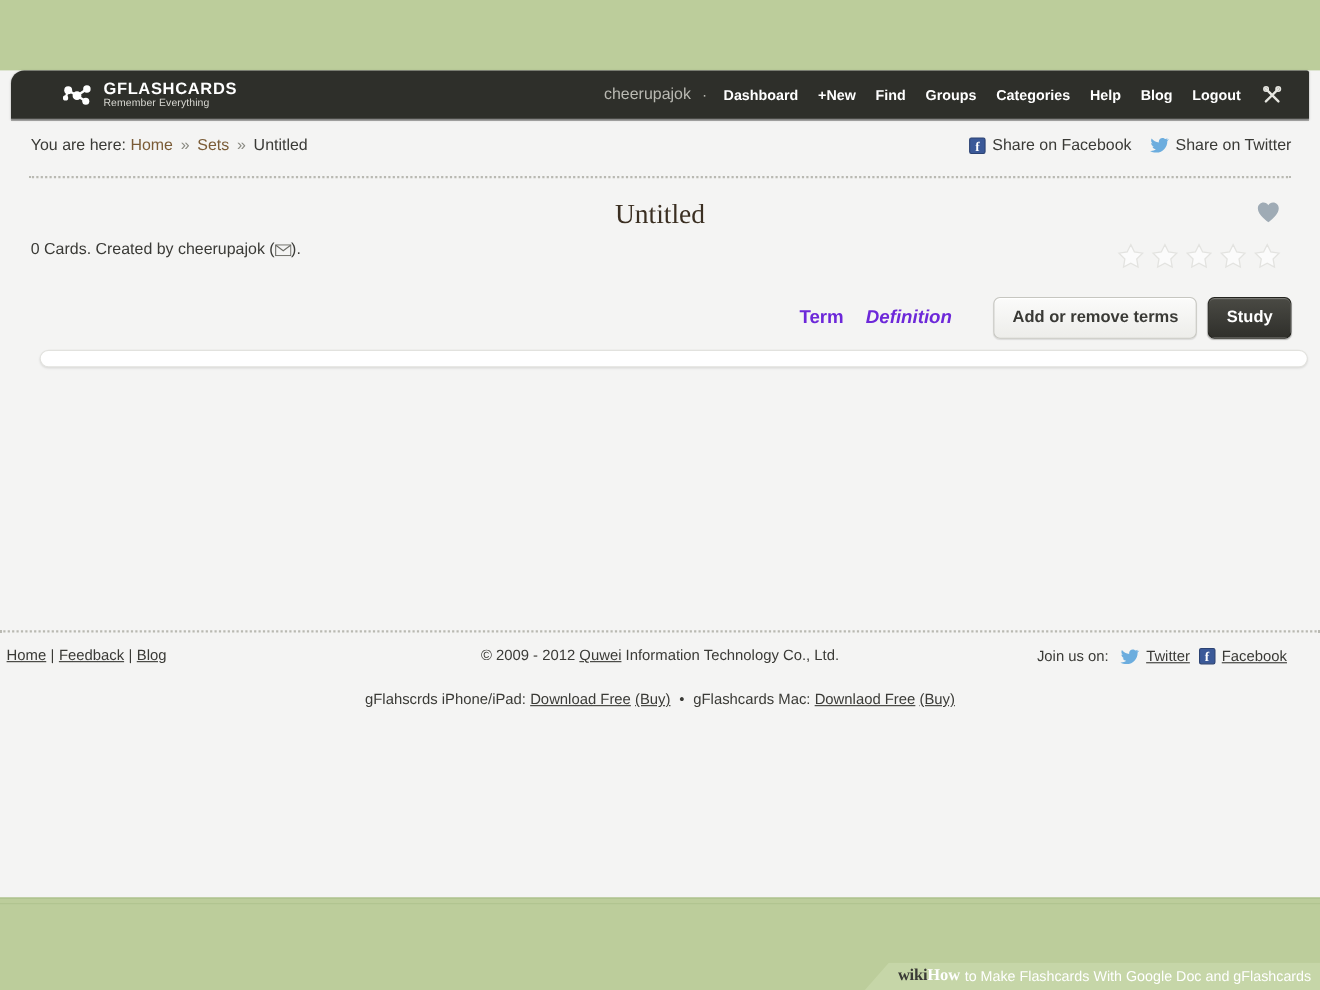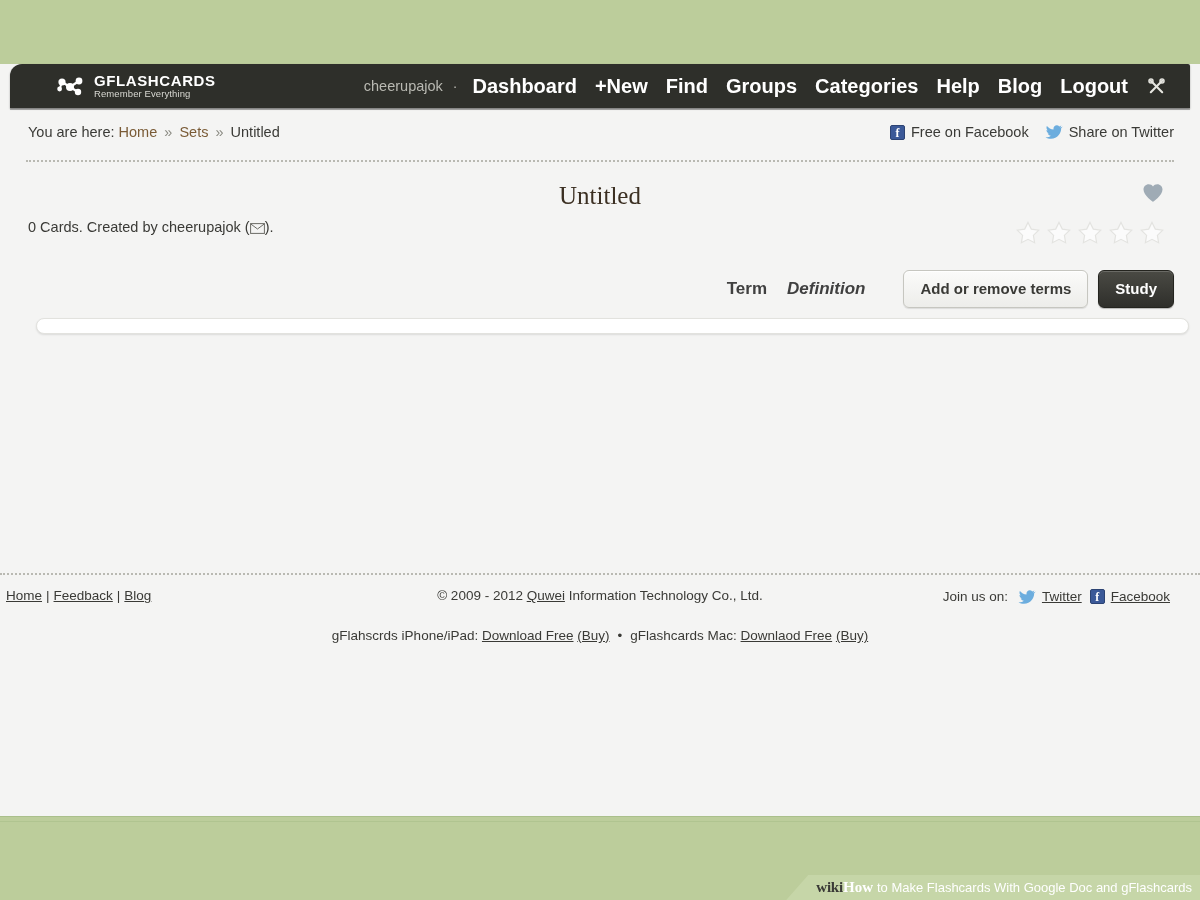--- a/index.html
+++ b/index.html
@@ -54,21 +54,21 @@
   .nav-right{
     margin-left:auto; margin-right:16px;
     display:flex; align-items:center; gap:0px;
     white-space:nowrap;
   }
   .nav-user{
     color:#b9b9b2; font-size:14.5px; padding:0 4px 0 0;
   }
   .nav-dot{ color:#b9b9b2; font-size:14px; padding:0 6px; }
   .nav-link{
-    color:#ffffff; font-size:20px; font-weight:bold;
+    color:#ffffff; font-size:13px; font-weight:bold;
     padding:2px 9px; text-decoration:none; cursor:pointer;
   }
   .nav-tools{ padding:0 8px 0 10px; display:flex; align-items:center; cursor:pointer;}
 
   
   #crumbrow{
     position:absolute; left:0; top:124px; width:1200px; height:32px;
   }
   #breadcrumb{
     position:absolute; left:28px; top:0;
@@ -124,21 +124,21 @@
     width:15px;height:11px;
   }
 
   
   #action-row{
     position:absolute; left:0; top:266px; width:1200px; height:46px;
     display:flex; align-items:center; justify-content:flex-end;
     padding-right:26px;
   }
   .col-head{
-    font-size:17px; font-weight:bold; color:#404040;
+    font-size:17px; font-weight:bold; color:#6d28d9;
     margin-right:0;
   }
   .col-term{ margin-right:20px; }
   .col-def{ margin-right:28px;font-style:italic; }
 
   .btn{
     font-family:"Liberation Sans", sans-serif;
     font-size:15px; font-weight:bold;
     border:1px solid #c6c6c0;
     border-radius:6px;
@@ -285,21 +285,21 @@
     <a class="crumb-link">Home</a>
     <span class="crumb-sep">»</span>
     <a class="crumb-link">Sets</a>
     <span class="crumb-sep">»</span>
     <span class="crumb-current">Untitled</span>
   </div>
 
   <div id="share-links">
     <span class="share-item">
       <span class="fb-badge">f</span>
-      <span>Free on Facebook</span>
+      <span>Share on Facebook</span>
     </span>
     <span class="share-item">
       <span>
         <svg class="tw-bird" viewBox="0 0 20 16" aria-hidden="true">
           <path d="M19 2.2c-.7.3-1.4.5-2.2.6.8-.5 1.4-1.2 1.7-2.1-.8.4-1.6.8-2.5.9C15.3.9 14.3.4 13.2.4c-2.1 0-3.8 1.7-3.8 3.8 0 .3 0 .6.1.9C6.4 4.9 3.7 3.4 1.9 1.1c-.3.6-.5 1.2-.5 1.9 0 1.3.7 2.5 1.7 3.2-.6 0-1.2-.2-1.7-.5 0 1.9 1.3 3.4 3.1 3.8-.3.1-.7.1-1 .1-.2 0-.5 0-.7-.1.5 1.5 1.9 2.6 3.6 2.7C5 13.3 3.2 14 1.3 14c-.3 0-.7 0-1-.1 1.8 1.2 4 1.8 6.3 1.8 7.5 0 11.6-6.2 11.6-11.6v-.5c.8-.6 1.4-1.3 1.8-2.1z" fill="#6cadde"></path>
         </svg>
       </span>
       <span>Share on Twitter</span>
     </span>
   </div>

